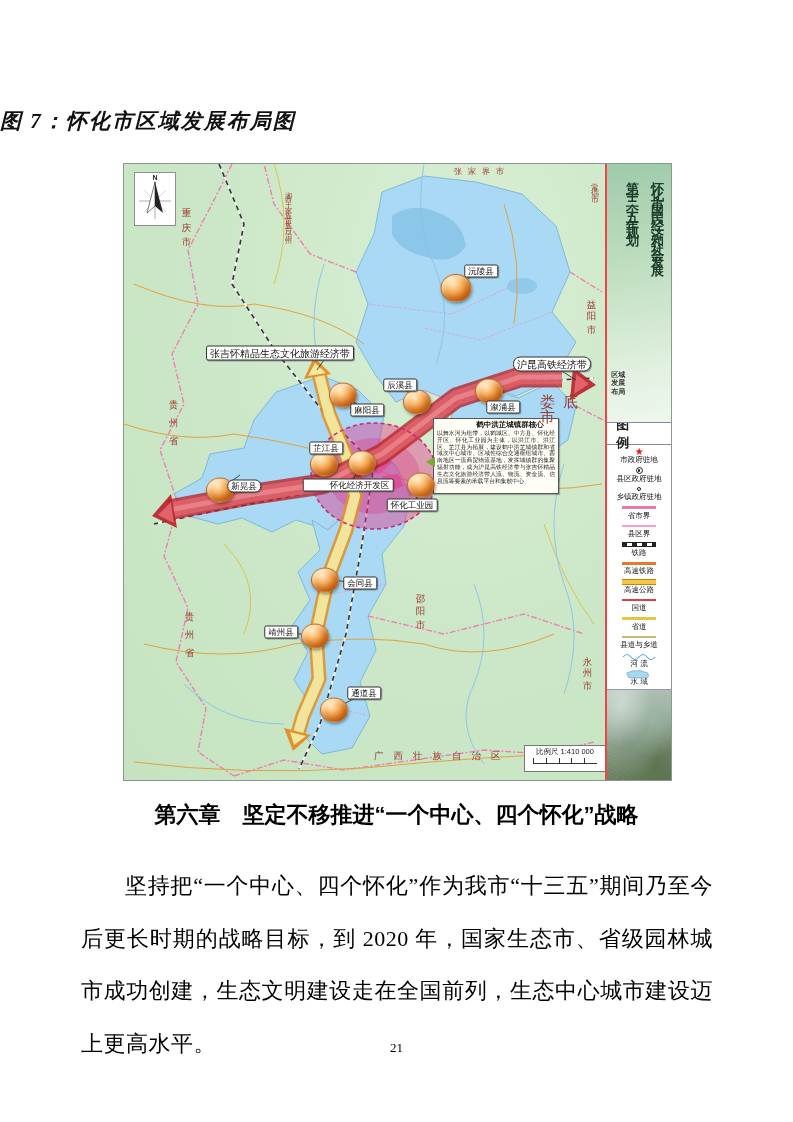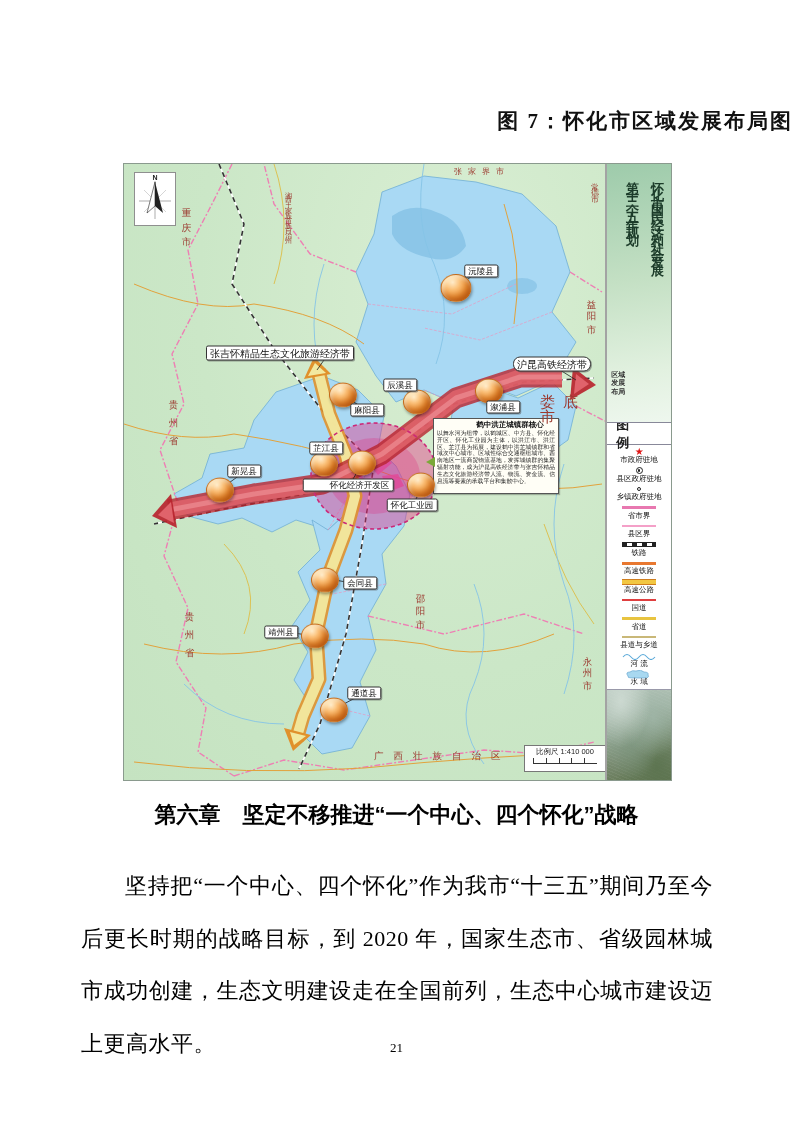--- a/index.html
+++ b/index.html
@@ -1,19 +1,19 @@
 <!DOCTYPE html>
 <html><head>
 <meta charset="utf-8">
 <style>
   html,body{margin:0;padding:0;}
   .page{position:relative;width:793px;height:1122px;background:#ffffff;overflow:hidden;
         font-family:"Liberation Serif", serif;color:#111;}
-  .figure-title{position:absolute;top:107px;left:0;width:100%;text-align:right;
-        font-size:21px;font-weight:bold;letter-spacing:2px;}
+  .figure-title{position:absolute;top:107px;left:0;width:100%;text-align:left;
+        font-size:21px;font-weight:bold;letter-spacing:2px;font-style:italic;}
   
   .map-figure{position:absolute;left:123px;top:163px;width:549px;height:618px;
         border:1px solid #8a9a8e;box-sizing:border-box;display:flex;background:#fff;}
   .map-main{position:relative;width:483px;height:100%;overflow:hidden;
         background:radial-gradient(ellipse at 70% 20%, #d9eed3, #cbe7c7 55%, #c5e3c1);}
   .map-main svg{position:absolute;left:0;top:0;}
   
   .sphere{position:absolute;width:28px;height:25px;border-radius:50%;transform:translate(-50%,-50%);
         background:radial-gradient(circle at 38% 28%, #ffeccb 0%, #fbc077 28%, #f09436 58%, #d4660f 88%, #b55408 100%);
         box-shadow:inset -3px -4px 6px rgba(140,50,0,.45), inset 2px 3px 4px rgba(255,242,210,.85), 1px 2px 3px rgba(0,0,0,.35);
@@ -40,21 +40,21 @@
   
   .callout{position:absolute;left:309px;top:254px;width:126px;height:76px;background:#fffef6;
         border:1px solid #555;box-sizing:border-box;box-shadow:1px 1px 1px rgba(0,0,0,.25);}
   .callout-title{font-size:7.5px;font-weight:bold;text-align:center;line-height:10px;margin-top:1px;
         font-family:"Liberation Sans",sans-serif;color:#111;padding-left:28px;}
   .callout-body{font-size:5.8px;line-height:6.8px;padding:0 3px;text-align:justify;color:#222;
         font-family:"Liberation Sans",sans-serif;}
   .callout-arrow{position:absolute;left:-8px;top:38px;width:0;height:0;
         border-right:9px solid #7aa838;border-top:5px solid transparent;border-bottom:5px solid transparent;}
   
-  .map-sidebar{position:relative;width:66px;height:100%;border-left:2px solid #a3a3a3;
+  .map-sidebar{position:relative;width:66px;height:100%;border-left:2px solid #ef4444;
         background:#fff;box-sizing:border-box;display:flex;flex-direction:column;
         font-family:"Liberation Sans",sans-serif;}
   .sb-title{position:relative;height:258px;border-bottom:1px solid #889;
         background:linear-gradient(172deg,#9ecbab,#c4e0c4 45%,#e2f1e0 80%,#eef7ee);}
   .sb-title-cols{position:absolute;top:7px;right:5px;display:flex;gap:7px;}
   .sb-col{writing-mode:vertical-rl;text-orientation:upright;font-size:13px;letter-spacing:7.5px;
         color:#1c3c2a;font-weight:bold;}
   .sb-subtitle{position:absolute;left:4px;bottom:26px;width:16px;font-size:7px;line-height:8.5px;
         font-weight:bold;color:#333;}
   .legend-head{height:21px;border-bottom:1px solid #889;display:flex;align-items:center;
@@ -238,21 +238,21 @@
 
       <div class="sphere" style="left:332px;top:124px;width:31px;height:28px;"></div>
       <div class="map-label" style="left:357px;top:107px;">沅陵县</div>
       <div class="sphere" style="left:293px;top:238px;"></div>
       <div class="map-label" style="left:276px;top:221px;">辰溪县</div>
       <div class="sphere" style="left:219px;top:231px;"></div>
       <div class="map-label" style="left:243px;top:246px;">麻阳县</div>
       <div class="sphere" style="left:365px;top:227px;"></div>
       <div class="map-label" style="left:379px;top:243px;">溆浦县</div>
       <div class="sphere" style="left:96px;top:326px;"></div>
-      <div class="map-label" style="left:120px;top:307px;">新晃县</div>
+      <div class="map-label" style="left:120px;top:322px;border-radius:6px;">新晃县</div>
       <div class="sphere" style="left:200px;top:300px;"></div>
       <div class="map-label" style="left:202px;top:284px;">芷江县</div>
       <div class="sphere" style="left:238px;top:299px;"></div>
       <div class="map-label" style="left:224px;top:321px;padding-left:26px;">怀化经济开发区</div>
       <div class="sphere" style="left:297px;top:321px;"></div>
       <div class="map-label" style="left:288px;top:341px;">怀化工业园</div>
       <div class="sphere" style="left:201px;top:416px;"></div>
       <div class="map-label" style="left:236px;top:419px;">会同县</div>
       <div class="sphere" style="left:191px;top:472px;"></div>
       <div class="map-label" style="left:157px;top:468px;">靖州县</div>

